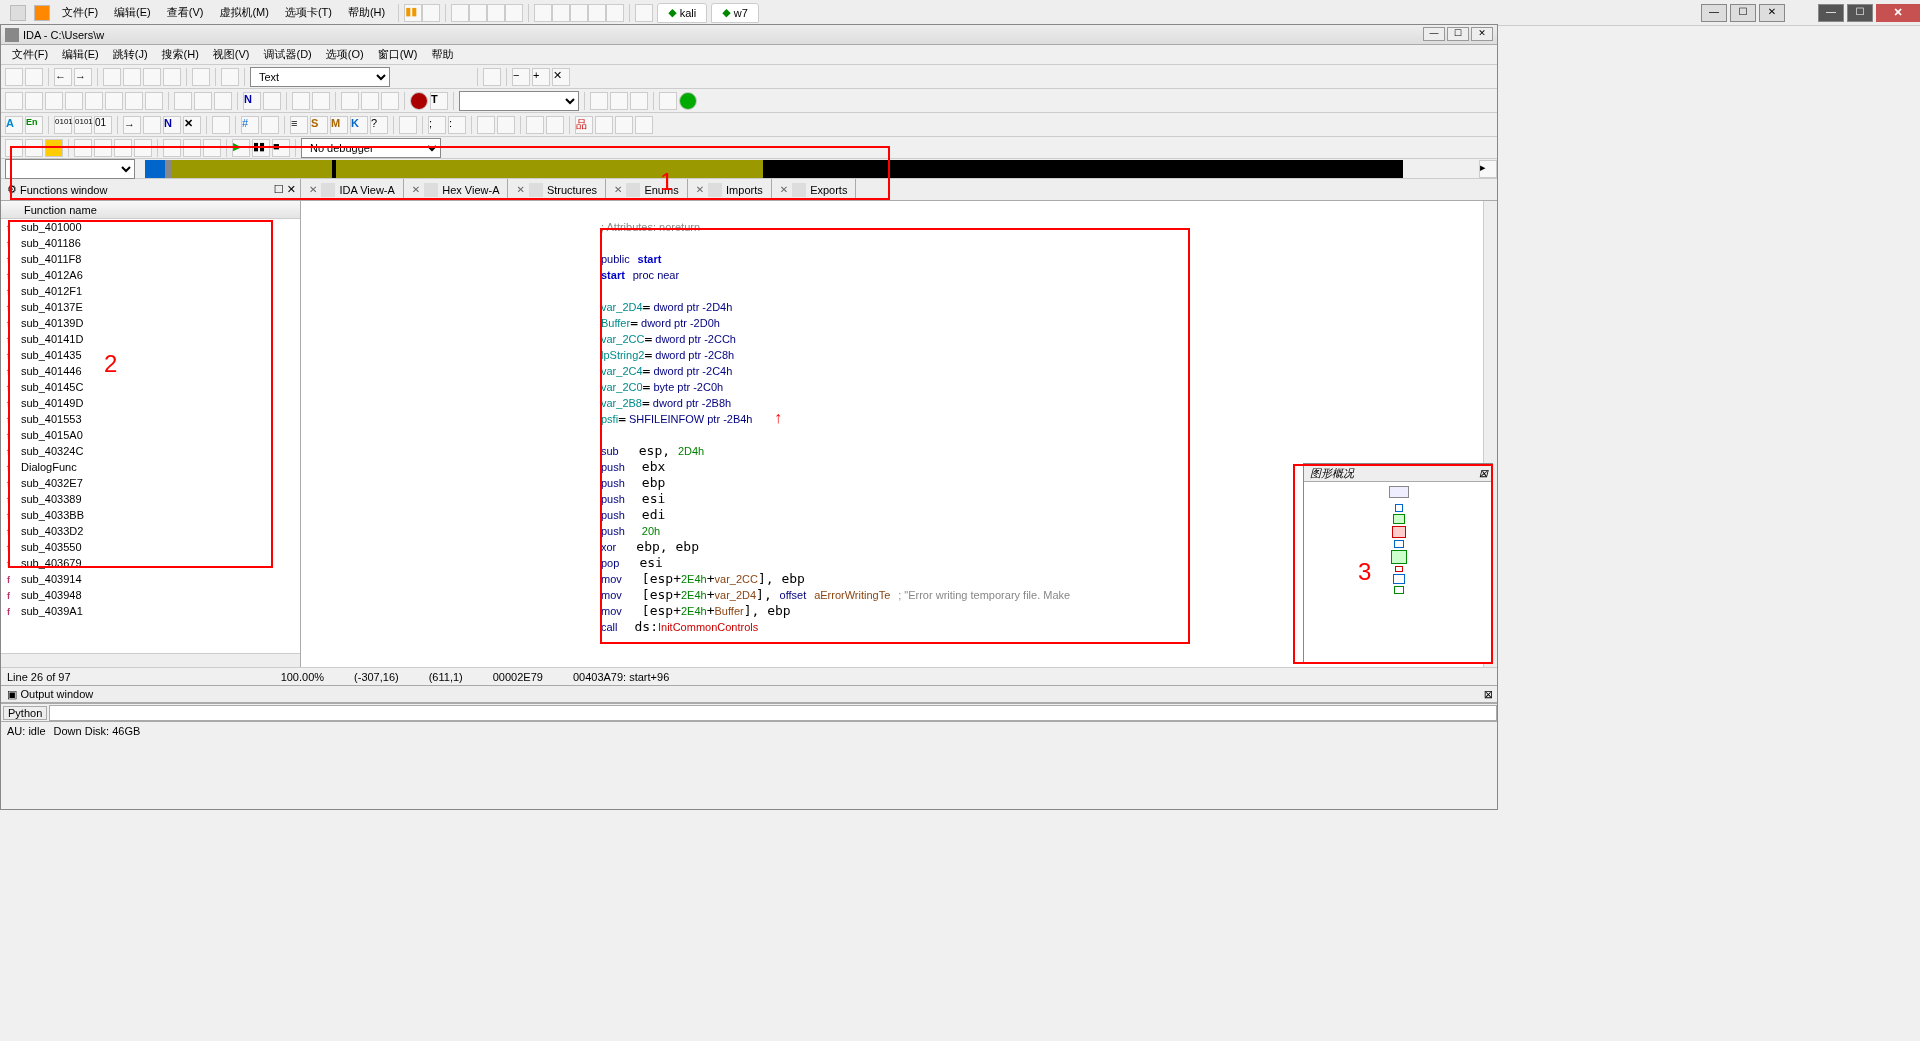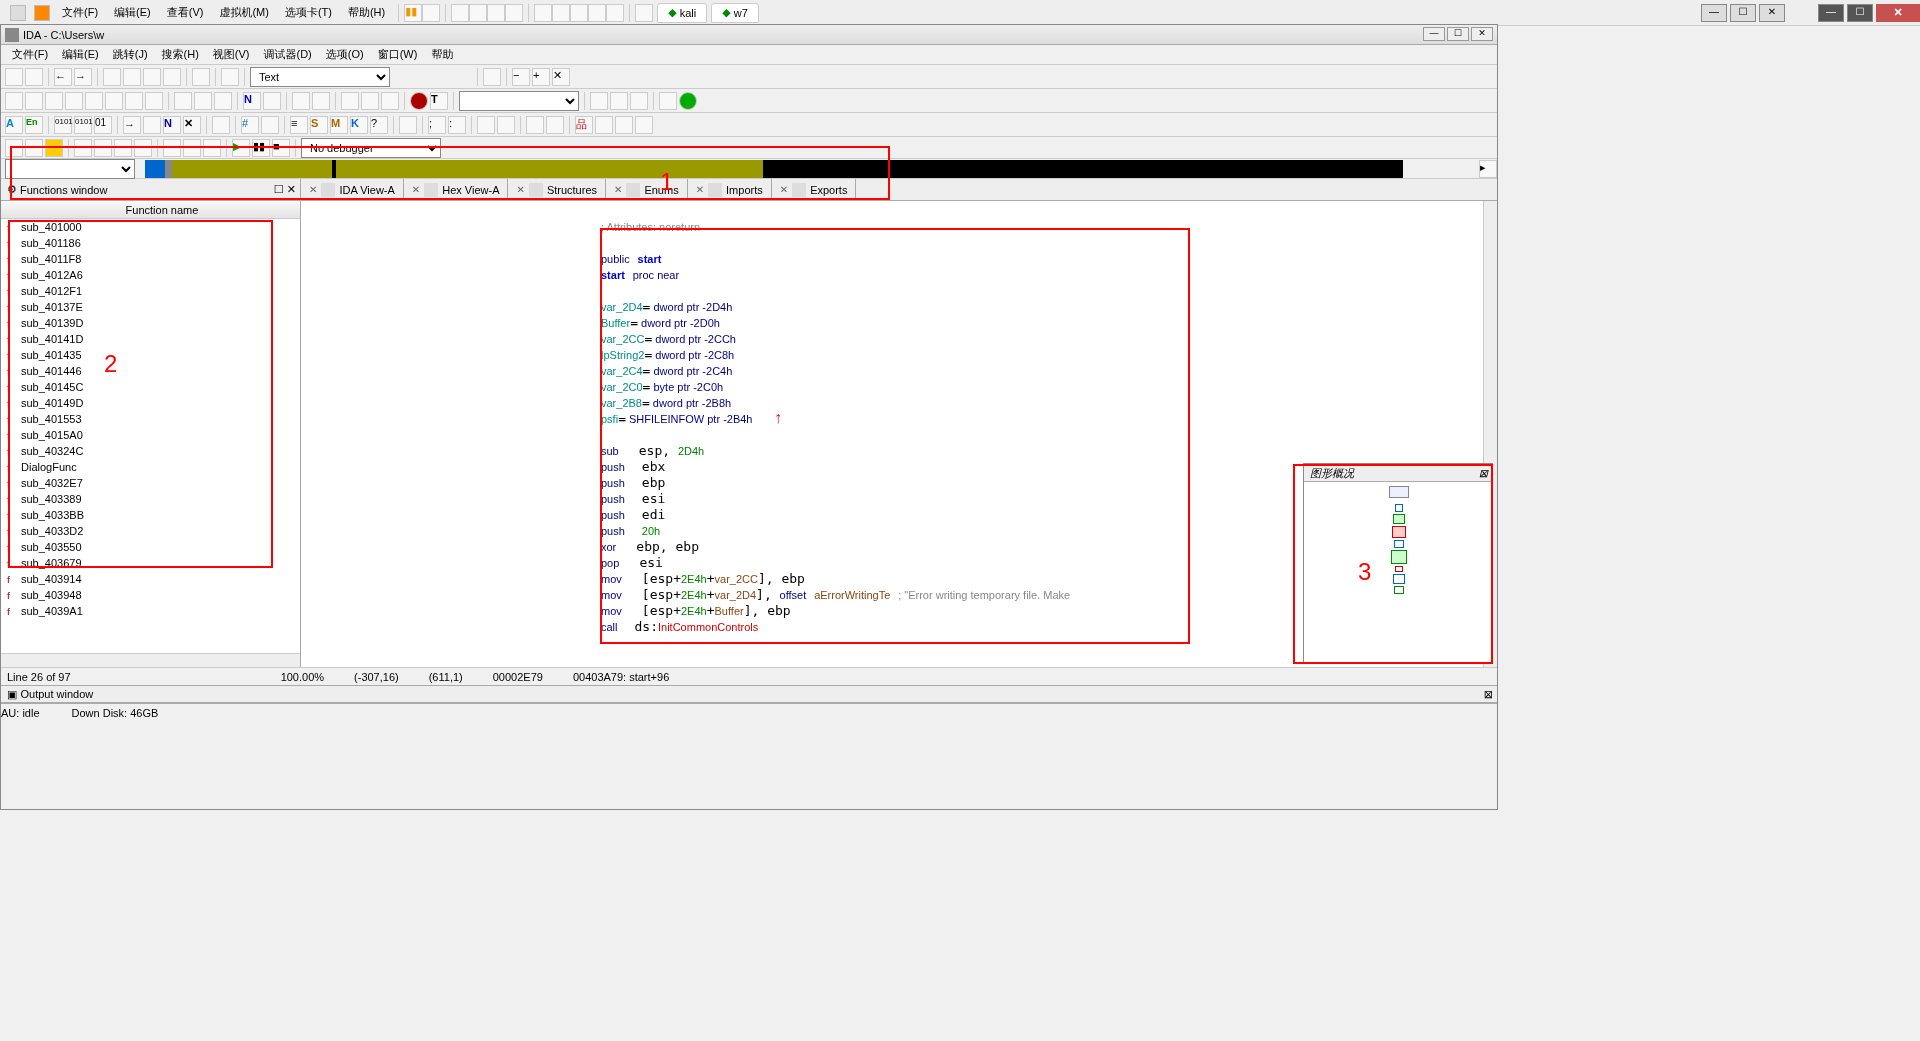--- a/index.html
+++ b/index.html
@@ -30,21 +30,21 @@
 .nav-seg { height: 100%; }
 
 .tabs-row { height: 22px; display: flex; align-items: stretch; background: #eee; border-bottom: 1px solid #aaa; }
 .func-header { width: 300px; display: flex; align-items: center; padding-left: 6px; border-right: 1px solid #aaa; background: #eee; }
 .tab { display: flex; align-items: center; padding: 0 8px; border-right: 1px solid #aaa; background: #eee; cursor: default; }
 .tab .x { margin-right: 4px; color: #666; font-size: 10px; }
 .tab .ticon { width: 14px; height: 14px; margin-right: 4px; display: inline-block; background: #ddd; }
 
 .content-row { display: flex; height: 466px; position: relative; }
 .functions-panel { width: 300px; border-right: 1px solid #aaa; display: flex; flex-direction: column; background: #fff; }
-.col-header { height: 18px; background: linear-gradient(#f8f8f8,#e4e4e4); border-bottom: 1px solid #ccc; padding-left: 23px; line-height: 18px; text-align: center; }
+.col-header { height: 18px; background: linear-gradient(#f8f8f8,#e4e4e4); border-bottom: 1px solid #ccc; padding-left: 23px; line-height: 18px; }
 .func-list { flex: 1; overflow: hidden; background: #fff; }
 .func-item { height: 16px; padding-left: 6px; line-height: 16px; white-space: nowrap; }
 .func-item .fi { color: #b36; font-weight: bold; margin-right: 2px; font-size: 9px; letter-spacing: -1px; display:inline-block; width:12px; }
 
 .disasm { flex: 1; background: #fff; position: relative; overflow: hidden; }
 .disasm-code { position: absolute; left: 300px; top: 18px; font-family: Consolas, monospace; font-size: 13px; line-height: 16px; white-space: pre; }
 .kw-blue { color: #0000cc; font-weight: bold; }
 .kw-green { color: #008000; }
 .kw-navy { color: #000080; }
 .kw-red { color: #cc0000; }
@@ -56,21 +56,21 @@
 .graph-overview .go-title { height: 18px; background: #eee; border-bottom: 1px solid #aaa; padding-left: 6px; line-height: 18px; font-style: italic; }
 .graph-overview .go-body { position: relative; height: 180px; }
 
 .status-row { height: 18px; display: flex; align-items: center; border-top: 1px solid #ccc; padding-left: 6px; gap: 30px; background: #f0f0f0; }
 
 .output-header { height: 18px; background: #eee; border-top: 1px solid #aaa; border-bottom: 1px solid #aaa; padding-left: 6px; line-height: 18px; display: flex; align-items: center; }
 .output-body { height: 68px; background: #fff; padding: 2px 6px; font-family: Consolas, monospace; font-size: 11px; line-height: 12px; overflow: hidden; }
 .python-row { height: 18px; display: flex; align-items: center; border-top: 1px solid #aaa; padding-left: 2px; }
 .python-label { padding: 0 4px; border: 1px solid #aaa; background: #eee; }
 .python-input { flex: 1; height: 16px; border: 1px solid #aaa; margin-left: 2px; }
-.bottom-status { height: 18px; display: flex; align-items: center; border-top: 1px solid #aaa; gap: 32px; background: #f0f0f0; }
+.bottom-status { height: 18px; display: flex; align-items: center; border-top: 1px solid #aaa; padding-left: 6px; gap: 8px; background: #f0f0f0; }
 
 
 .annotation-box { position: absolute; border: 2px solid red; pointer-events: none; }
 .annotation-label { position: absolute; color: red; font-size: 24px; font-family: Arial; pointer-events: none; }
 
 .ida-wincontrols { position:absolute; right:4px; top:2px; display:flex; gap:2px; }
 .ida-winbtn { width:22px; height:14px; border:1px solid #999; background:#eee; font-size:9px; text-align:center; }
 </style>
 </head>
 <body>
@@ -404,20 +404,24 @@
     <span>(611,1)</span>
     <span>00002E79</span>
     <span>00403A79: start+96</span>
   </div>
 
   <div class="output-header">
     <span>▣</span>&nbsp;
     <span>Output window</span>
     <span style="margin-left:auto;margin-right:4px;">⊠</span>
   </div>
+  <div class="python-row">
+    <span class="python-label">Python</span>
+    <input class="python-input" style="">
+  </div>
   <div class="bottom-status">
     <span>AU:  idle</span>
     <span>Down Disk: 46GB</span>
   </div>
 </div>
 
 <div class="annotation-box" style="left:10px; top:146px; width:880px; height:54px;"></div>
 <div class="annotation-label" style="left:660px; top:168px;">1</div>
 
 <div class="annotation-box" style="left:8px; top:220px; width:265px; height:348px;"></div>

